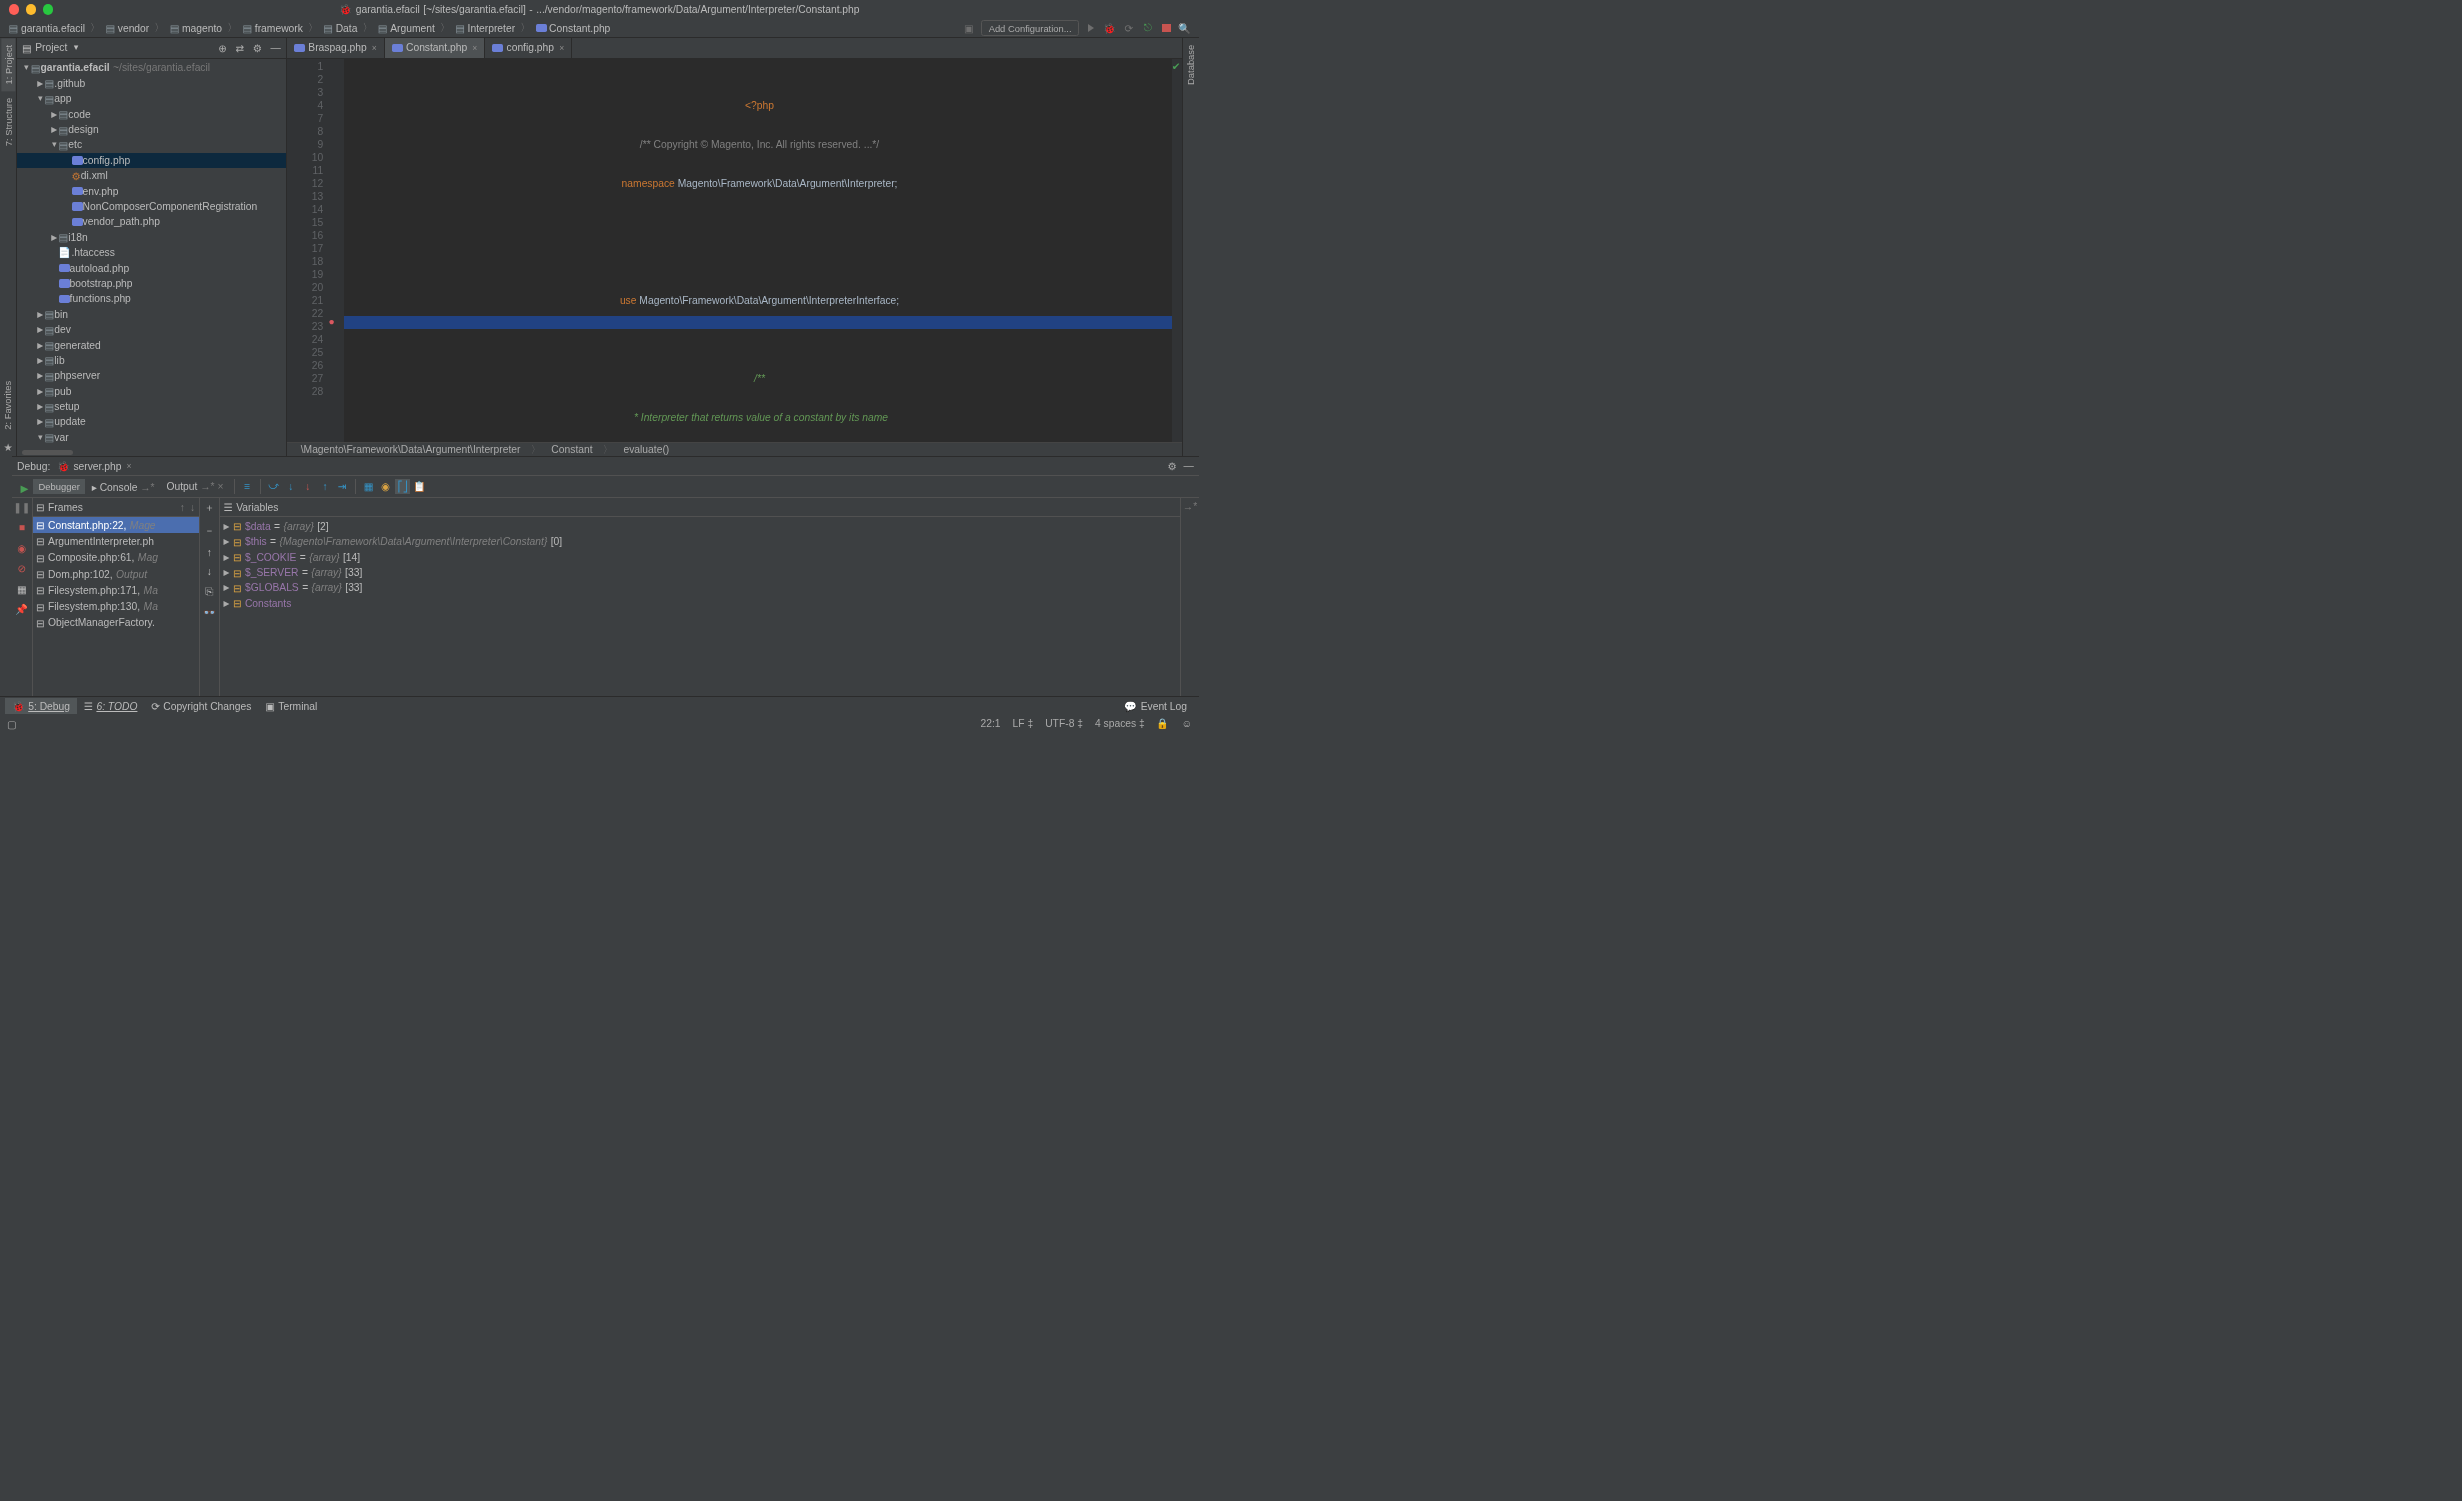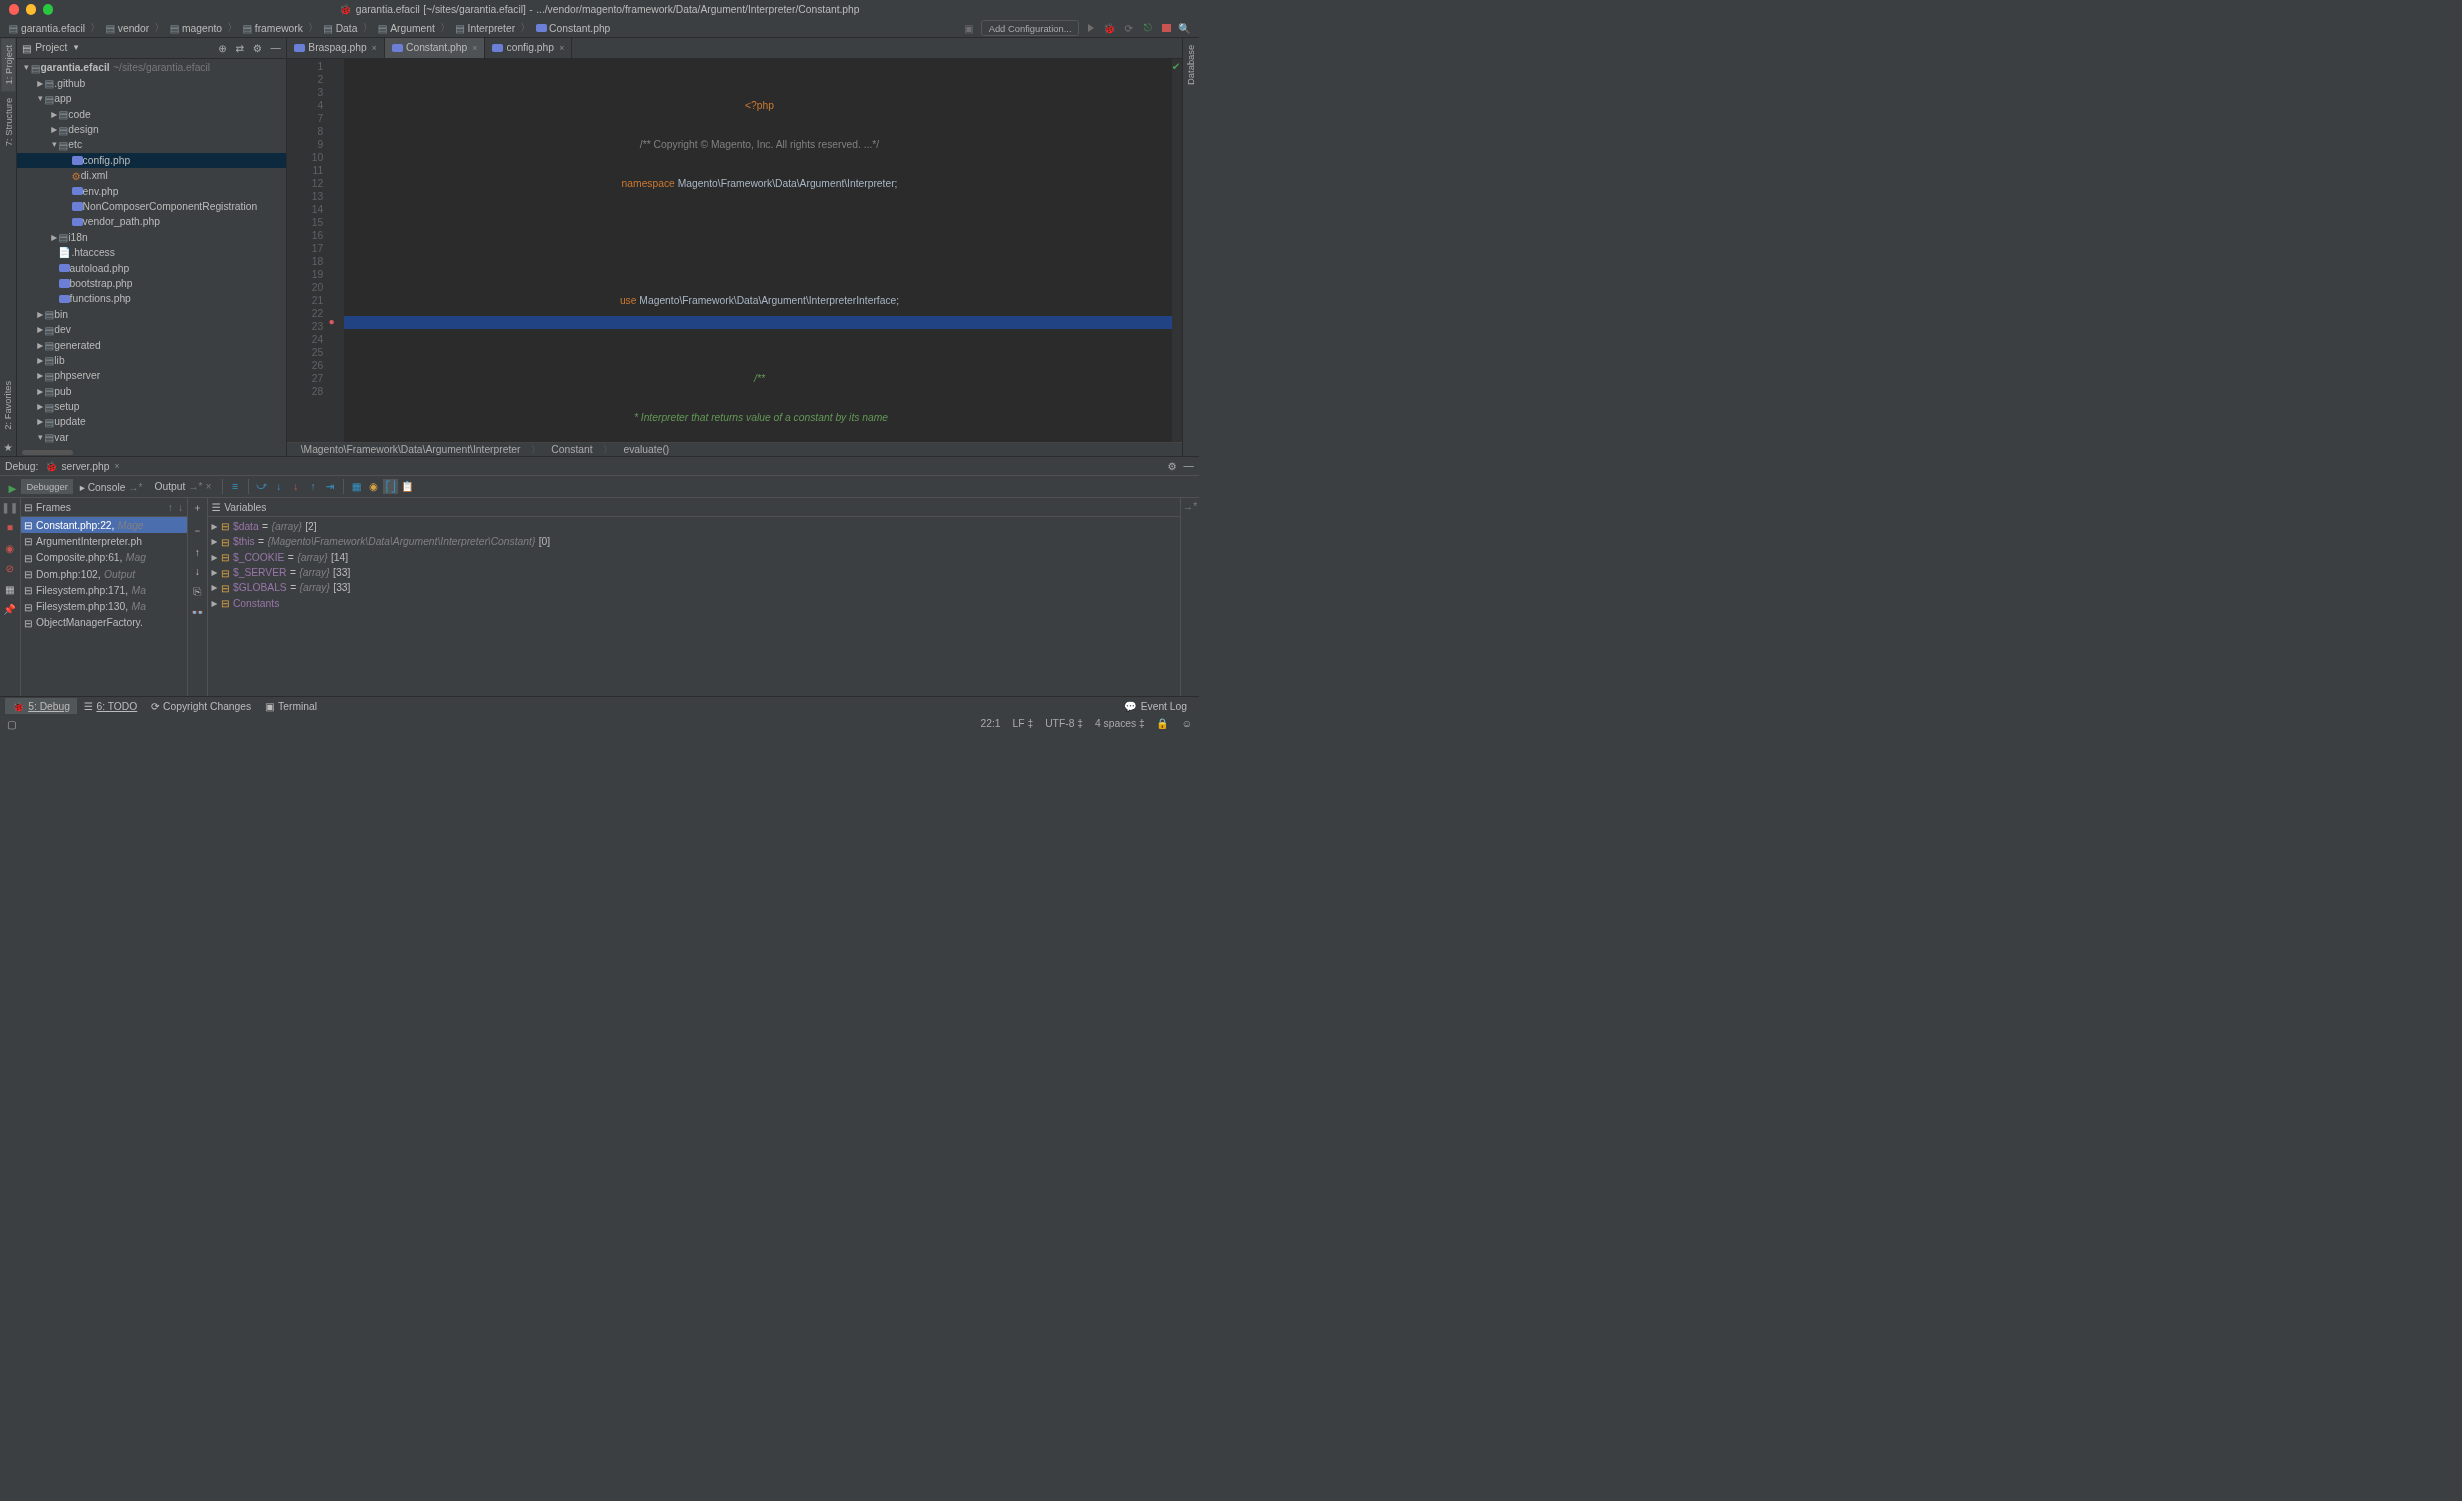--- a/index.html
+++ b/index.html
@@ -70,21 +70,21 @@
 .highlight-line { position:absolute; background:#214283; height:13px; left:0; right:0; }
 .kw { color: #cc7832; }
 .com { color: #808080; }
 .doc { color: #629755; font-style: italic; }
 .editor-status { height: 13.7px; border-top:0.9px solid #444; padding-left: 13.7px; display:flex; align-items:center; gap:10.3px; color:#aaa; font-size:9.4px; background:#3c3f41;}
 .editor-status .sep { color:#666; }
 .editor-right-gutter { width:10.3px; background:#313335; position:relative;}
 .green-check { position:absolute; top:1.7px; right:1.7px; color:#499c54; }
 
 
-.debug-panel { height: 240px; background: #3c3f41; border-top: 0.9px solid #2b2b2b; display: flex; flex-direction: column; }
+.debug-panel { height: 240px; background: #3c3f41; border-top: 0.9px solid #2b2b2b; display: flex; flex-direction: column; margin-left: 12px; }
 .debug-header { height: 19px; display: flex; align-items: center; padding: 0 5.1px; border-bottom: 0.9px solid #515151;}
 .debug-tab { padding: 1.7px 6.9px; display: flex; align-items: center; gap: 3.4px; }
 .debug-header-right { margin-left: auto; color: #aaa; display:flex; gap:6.9px;}
 .debug-toolbar { height: 22px; display: flex; align-items: center; padding: 0 5.1px; gap: 1.7px; border-bottom: 0.9px solid #515151;}
 .dt-btn { padding: 1.7px 5.1px; color: #bbb; font-size: 9.4px; }
 .dt-btn.active { background: #515658; }
 .dt-sep { width: 0.9px; height: 15.4px; background: #555; margin: 0 3.4px; }
 .dt-icon { width: 15.4px; height: 15.4px; display:flex; align-items:center; justify-content:center; color:#3592c4;}
 .debug-body { flex: 1; display: flex; }
 .debug-left-icons { width: 20.6px; display: flex; flex-direction: column; align-items: center; padding-top: 3.4px; gap: 8.6px; border-right:0.9px solid #515151;}
@@ -607,21 +607,21 @@
     </div>
   </div>
 
   <div class="bottom-tabs">
     <div class="bottom-tab active">
         <span>🐞</span>
         <span style="text-decoration:underline;">5: Debug</span>
       </div>
     <div class="bottom-tab">
         <span>☰</span>
-        <span style="text-decoration:underline;">6: TODO</span>
+        <span style="text-decoration:underline;font-style:italic;">6: TODO</span>
       </div>
     <div class="bottom-tab">
         <span>⟳</span>
         <span>Copyright Changes</span>
       </div>
     <div class="bottom-tab">
         <span>▣</span>
         <span>Terminal</span>
       </div>
     <div class="bottom-right bottom-tab">

